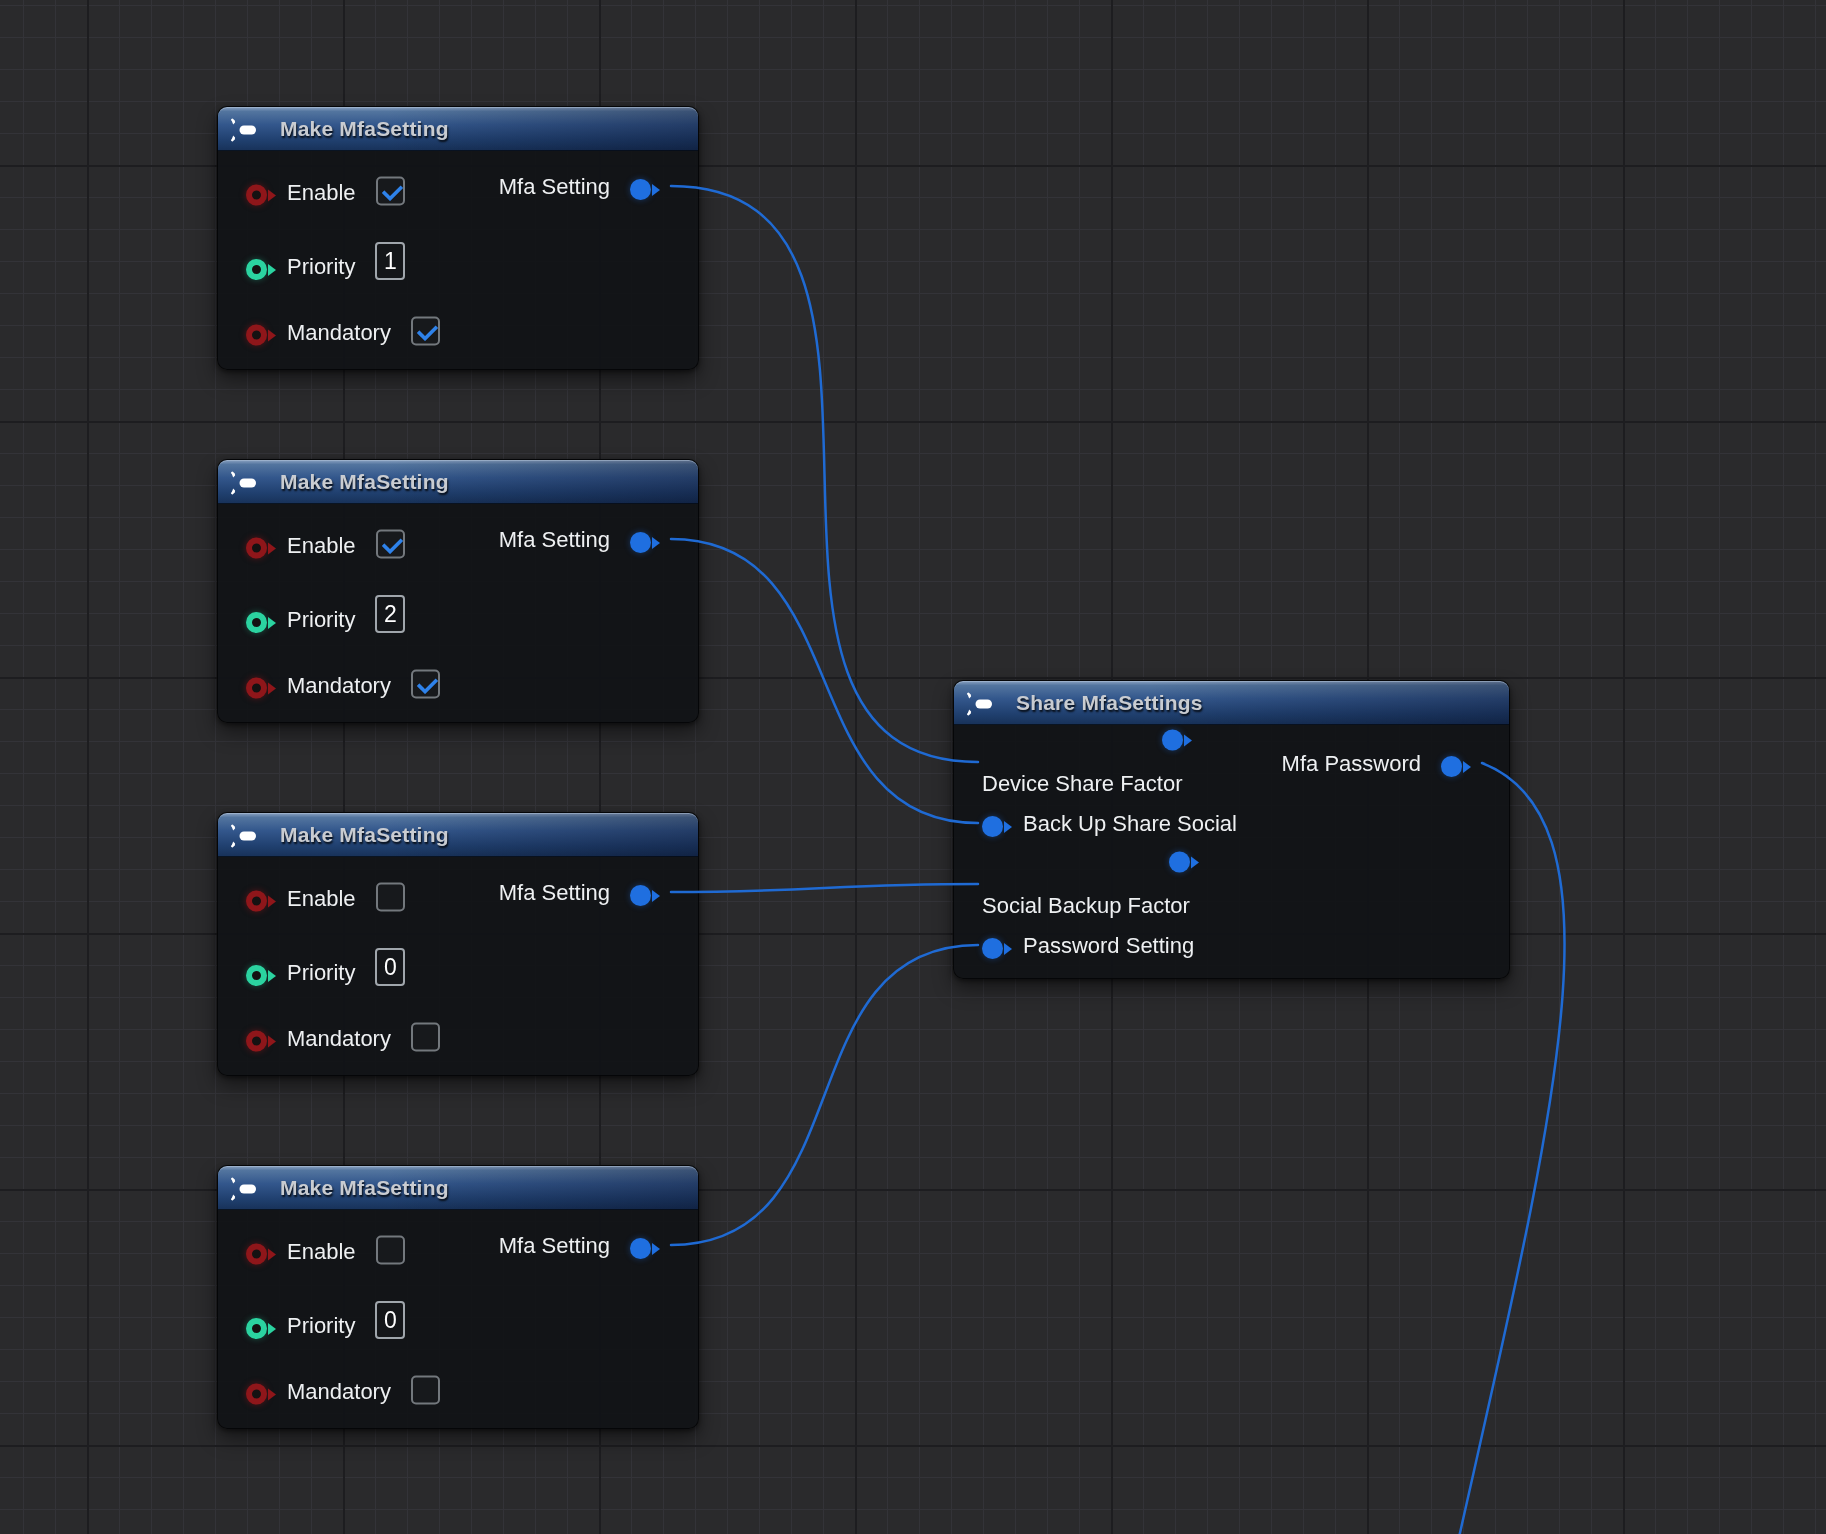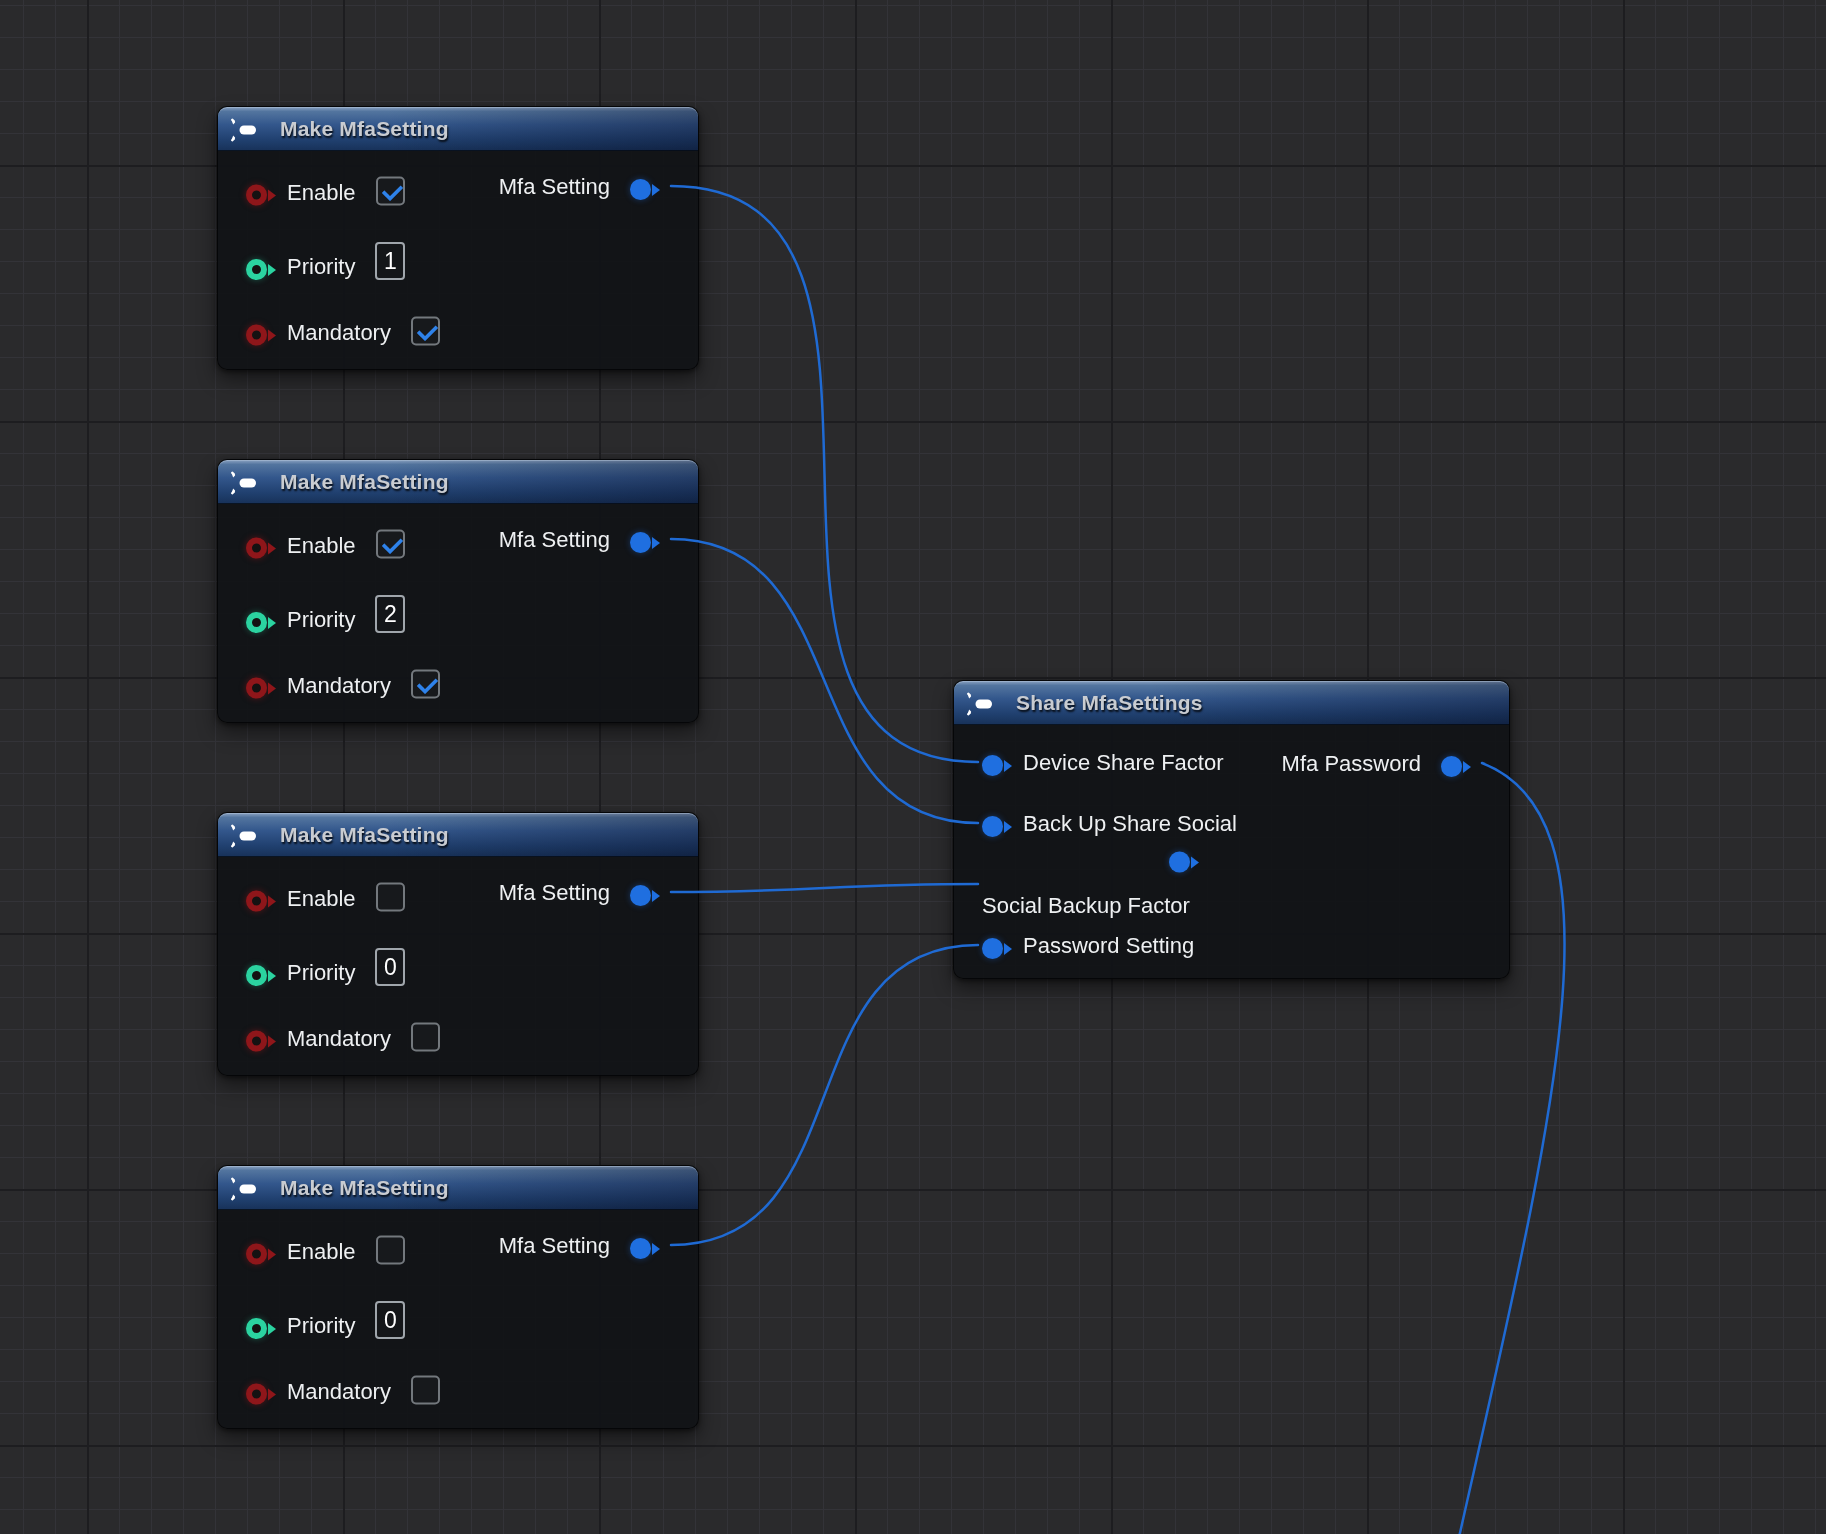--- a/index.html
+++ b/index.html
@@ -299,21 +299,21 @@
           <g fill="#ffffff" stroke="none">
             <path d="M1 1 L5.2 4.2 L3.2 6.4 Z"></path>
             <rect x="1.2" y="1.2" width="4.4" height="2.2" rx="1" transform="rotate(40 3 2)"></rect>
             <path d="M1 23 L5.2 19.8 L3.2 17.6 Z"></path>
             <rect x="1.2" y="20.6" width="4.4" height="2.2" rx="1" transform="rotate(-40 3 22)"></rect>
             <rect x="9.5" y="7.5" width="16.5" height="9" rx="4.5"></rect>
           </g>
         </svg>
         <span class="node-title">Share MfaSettings</span>
       </div>
-      <div class="pin-row in" style="top: 82px;">
+      <div class="pin-row in" style="top: 82px; flex-direction: column;">
         <span class="pin struct connected">
           <span class="c"></span>
           <span class="t"></span>
         </span>
         <span class="pin-label">Device Share Factor</span>
       </div>
       <div class="pin-row in" style="top: 143px;">
         <span class="pin struct connected">
           <span class="c"></span>
           <span class="t"></span>

